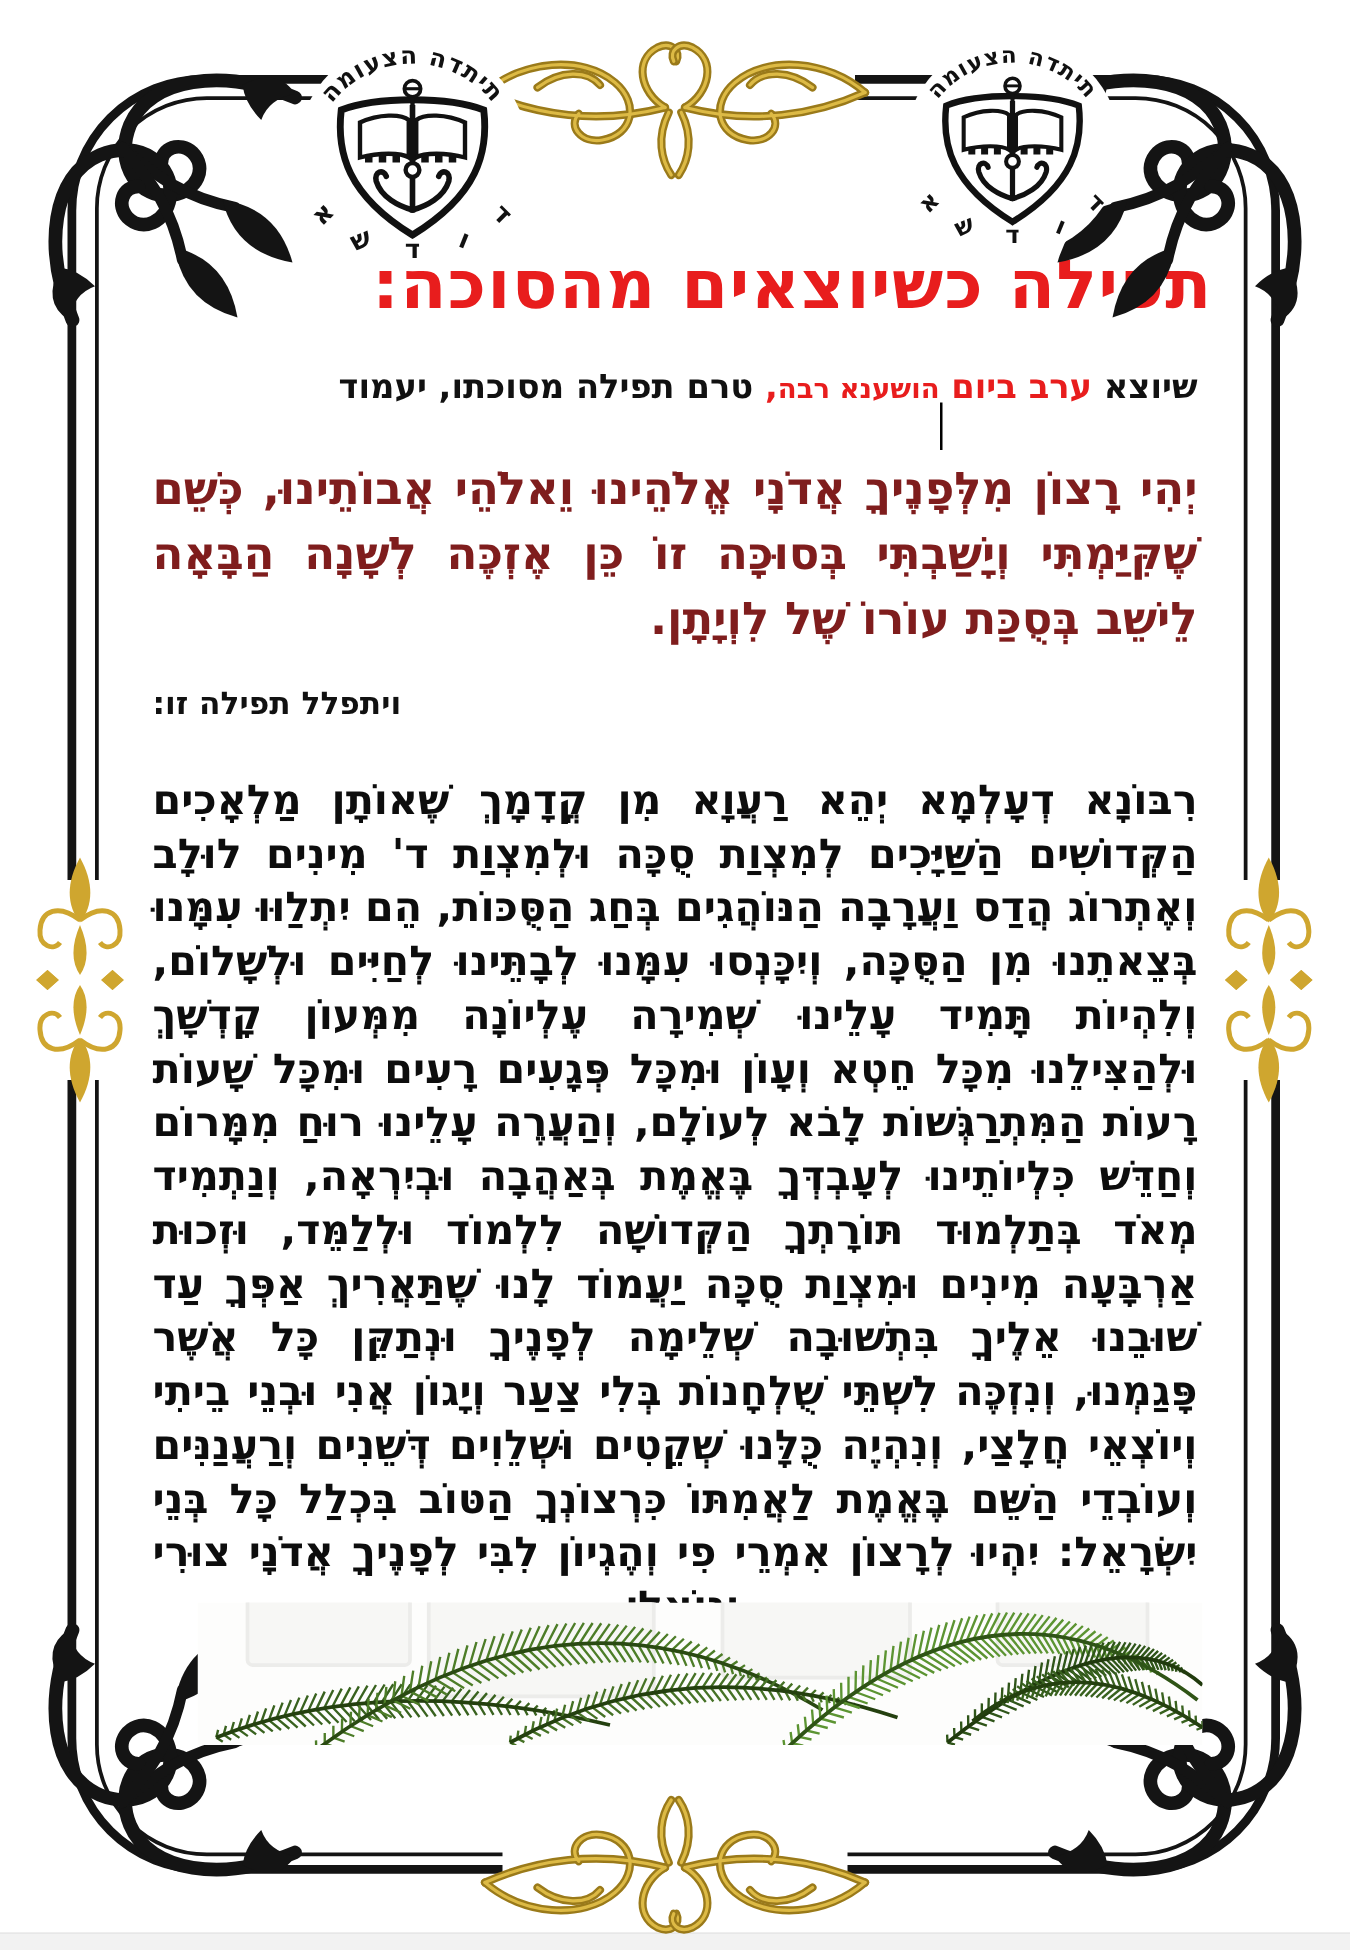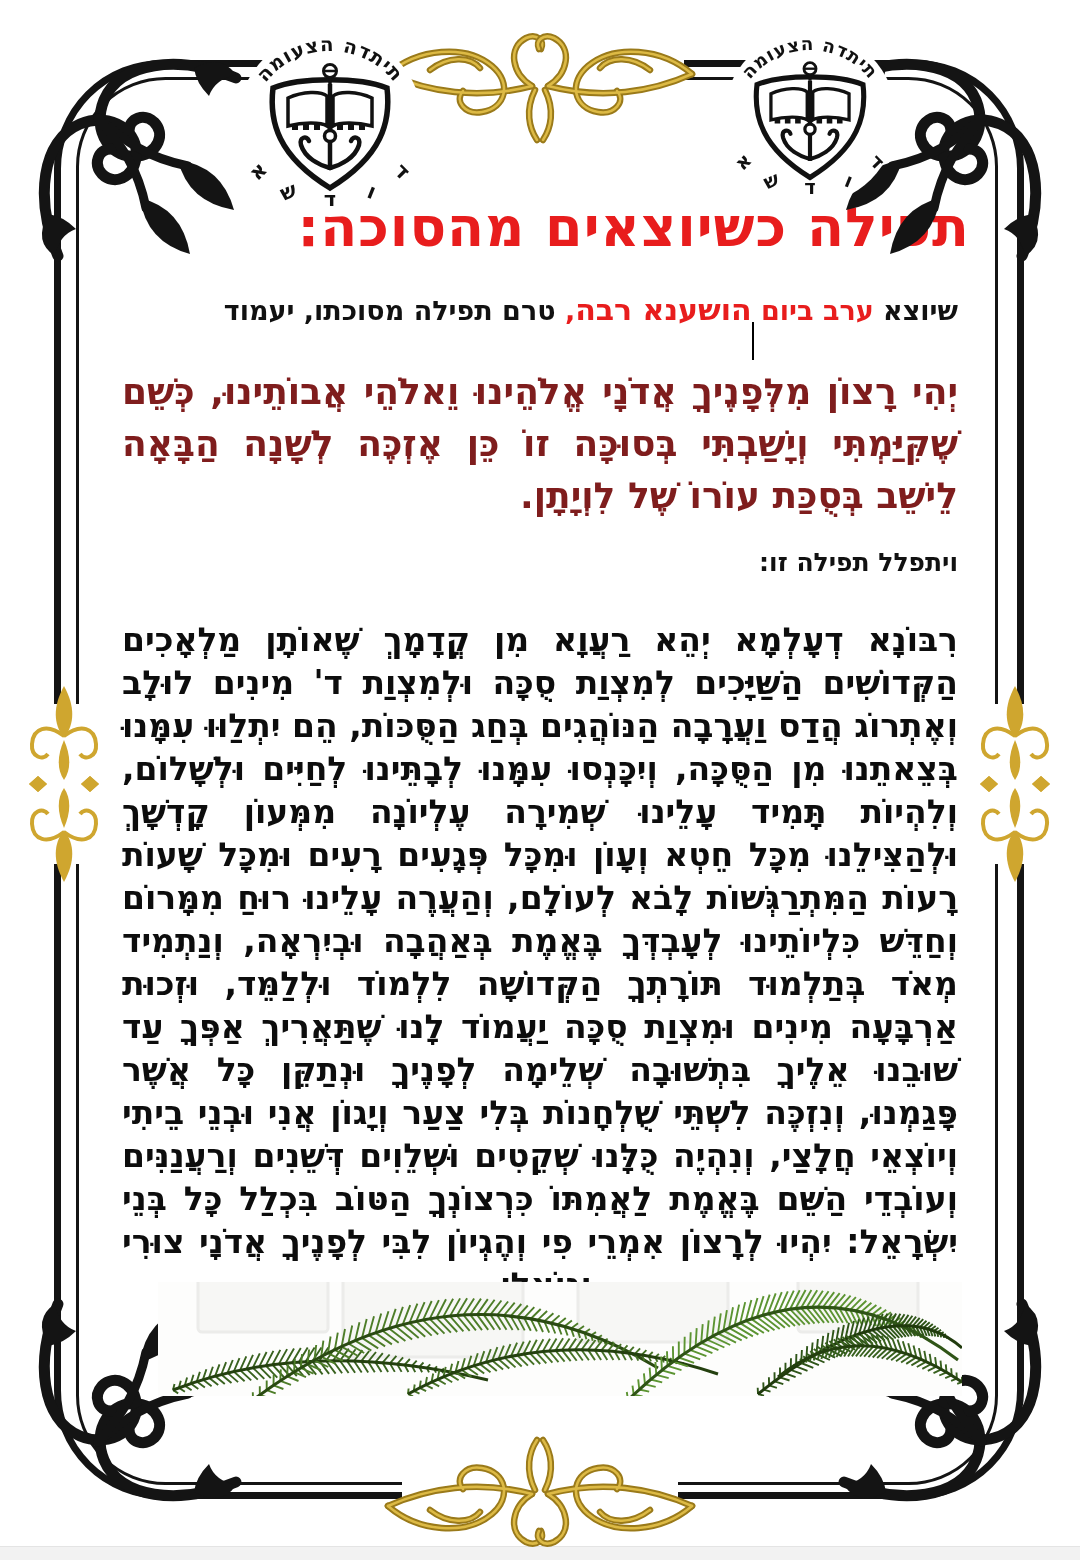--- a/index.html
+++ b/index.html
@@ -13,27 +13,27 @@
   #content{z-index:3;}
   .doc-title{
     left:110px;right:110px;top:196px;text-align:right;
     font-size:54px;font-weight:bold;letter-spacing:1px;
   }
   .intro{
     left:120px;right:122px;top:290px;text-align:right;
     font-size:27px;font-weight:bold;color:#111;line-height:39px;
   }
   .intro .red{font-weight:bold;}
-  .intro .red-big{font-size:30px;font-weight:bold;}
+  .intro .red-big{font-size:22px;font-weight:bold;}
   .prayer-1{
     left:122px;right:122px;top:366px;text-align:justify;text-align-last:right;
     font-size:36px;font-weight:bold;color:#7f1d1d;line-height:52px;
   }
   .instruction-2{
-    left:122px;right:122px;top:548px;text-align:right;
+    left:122px;right:122px;top:548px;text-align:left;
     font-size:25px;font-weight:bold;color:#111;
   }
   .prayer-2{
     left:122px;right:122px;top:618px;text-align:justify;text-align-last:center;
     font-size:33px;font-weight:bold;color:#0d0d0d;line-height:43px;
   }
   .caret{
     left:752px;top:322px;width:2px;height:38px;background:#000;
   }
   #palm-svg{left:158px;top:1282px;width:804px;height:114px;z-index:2;}

